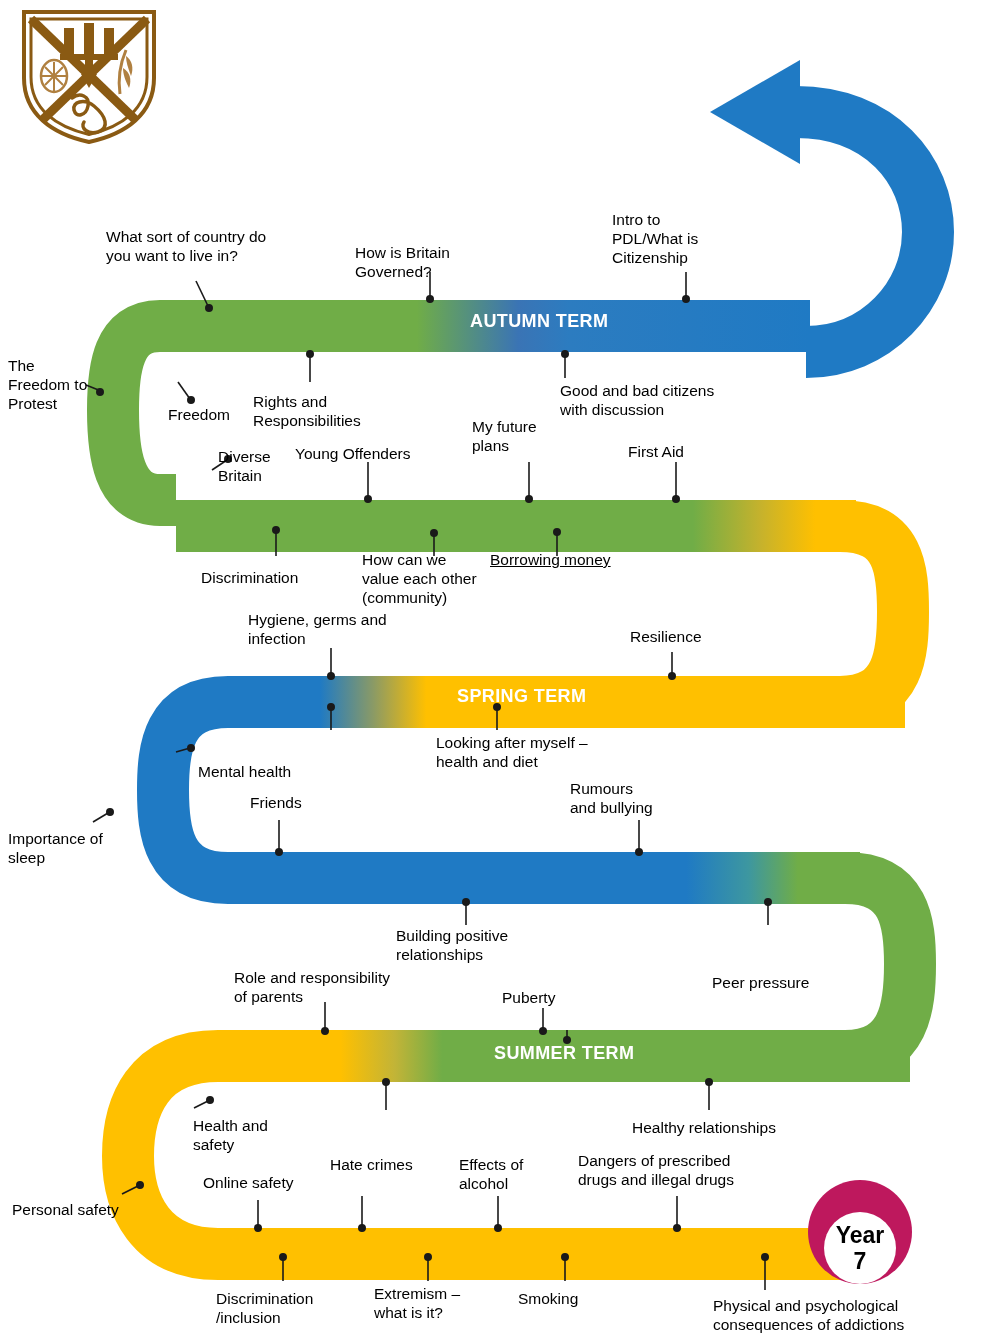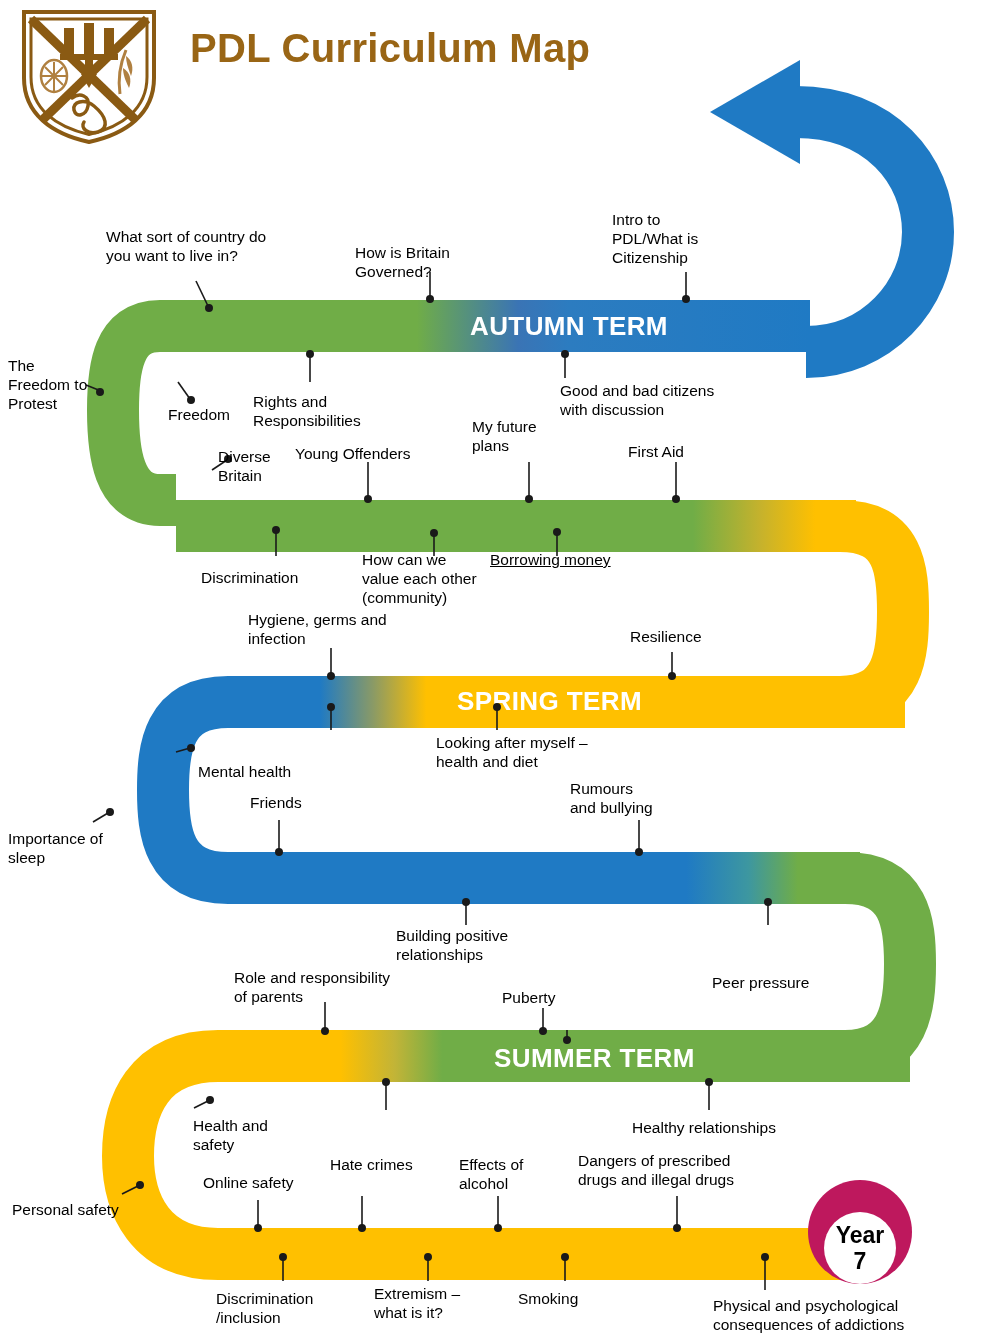--- a/index.html
+++ b/index.html
@@ -42,21 +42,21 @@
     position: absolute;
     left: 0; top: 0;
     width: 1008px; height: 1344px;
   }
 
   
   .term-label {
     position: absolute;
     color: #ffffff;
     font-weight: bold;
-    font-size: 26px;
+    font-size: 18px;
     letter-spacing: 0.4px;
     white-space: nowrap;
     text-align: right;
   }
   #term-autumn { left: 470px; top: 311px; }
   #term-spring { left: 457px; top: 686px; }
   #term-summer { left: 494px; top: 1043px; }
 
   
   #year-badge {
@@ -128,21 +128,20 @@
         <path d="M112 50 C118 54 120 62 117 70 C114 62 112 56 112 50 Z" fill="#B08040"></path>
         <path d="M109 62 C116 66 118 74 115 82 C111 74 109 68 109 62 Z" fill="#B08040"></path>
 
         <path d="M58 92 C66 86 76 90 74 100 C72 110 62 112 60 104 C58 96 70 92 80 100
                  C92 110 96 122 84 126 C74 129 66 122 70 116" stroke="#8A5A13" stroke-width="3.5" fill="none" stroke-linecap="round"></path>
       </g>
     </svg>
   </div>
 
   <div id="title-block">
-    <div class="title-line">PDL Curriculum Map</div>
   </div>
 </div>
 
 <svg id="snake" viewBox="0 0 1008 1344">
   <defs>
 
     <linearGradient id="gradAutumnTop" x1="0" y1="0" x2="1" y2="0">
       <stop offset="0%" stop-color="#70AD47"></stop>
       <stop offset="38%" stop-color="#70AD47"></stop>
       <stop offset="54%" stop-color="#3A74B5"></stop>

